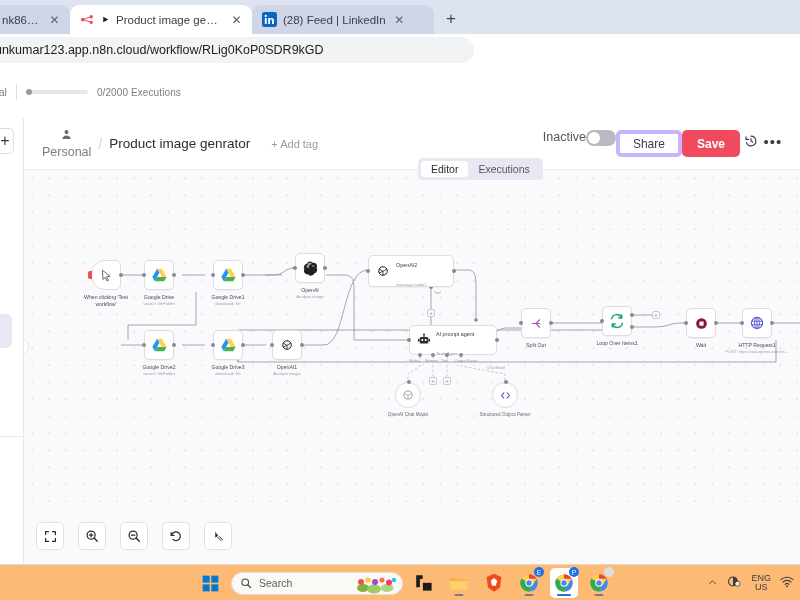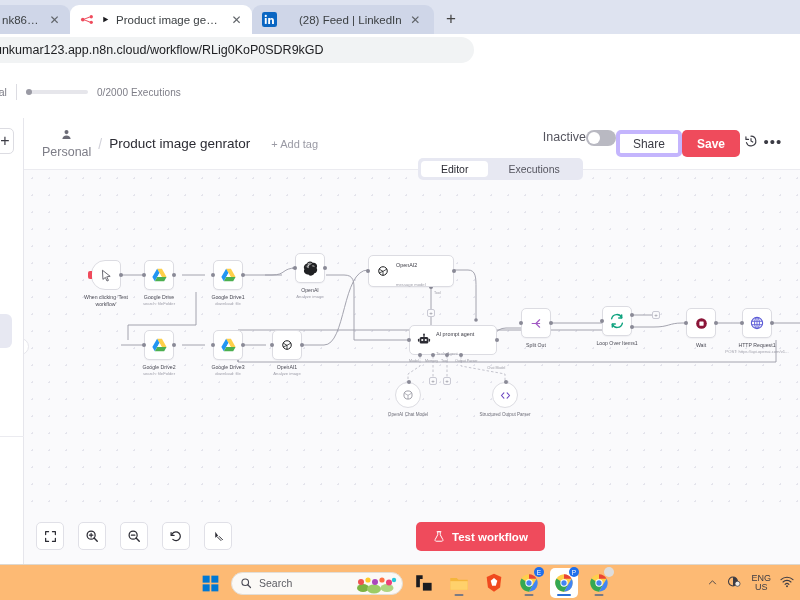--- a/index.html
+++ b/index.html
@@ -28,21 +28,21 @@
   .tab-close {
     width:15px; height:15px; border-radius:50%;
     display:flex; align-items:center; justify-content:center;
     font-size:12px; color:#5f6368; line-height:1; flex:none;
   }
   .tab1 { width:78px; margin-left:-8px; }
   .tab1 .tab-title { max-width:46px; }
   .tab2 { width:182px; }
   .tab2 .tab-title { max-width:124px; }
   .tab3 { width:182px; }
-  .tab3 .tab-title { max-width:124px;margin-left:16px; }
+  .tab3 .tab-title { max-width:124px; }
 
   .favicon { width:15px; height:15px; flex:none; display:block; }
   .newtab {
     width:26px; height:26px; margin-left:4px; margin-bottom:2px;
     display:flex; align-items:center; justify-content:center;
     font-size:17px; color:#444; font-weight:300;
   }
 
   .omnibar {
     position:absolute; left:0; top:34px; width:800px; height:32px;
@@ -127,21 +127,21 @@
   }
   .dots { font-size:15px; letter-spacing:1px; color:#3b3b44; line-height:1; }
 
   
   .seg {
     position:absolute; left:418px; top:158px; height:22px;
     background:#e7e8f2; border-radius:5px; display:flex; align-items:center;
     padding:3px; gap:0; z-index:5;
   }
   .seg-item {
-    height:16px; padding:0 20px; border-radius:4px;
+    height:16px; padding:0 10px; border-radius:4px;
     font-size:10.5px; color:#55555f; display:flex; align-items:center;
   }
   .seg-item.sel { background:#ffffff; color:#2b2b33; }
 
   
   .canvas {
     position:absolute; left:24px; top:170px; width:776px; height:338px;
     background:#fafafc; overflow:hidden;
   }
   .canvas-dots {
@@ -690,27 +690,20 @@
       <path d="M2.4 4v3.4h3.4" stroke="#2b2b33" stroke-width="1.4" fill="none" stroke-linecap="round" stroke-linejoin="round"></path>
     </svg>
   </span>
   <span class="tool-btn">
     <svg width="13" height="13" viewBox="0 0 16 16">
       <path d="M4 2 L4 9.5 L7.5 7 Z" fill="#2b2b33"></path>
       <path d="M7 9 L11 13 M9 8 L13 12" stroke="#2b2b33" stroke-width="1.2" stroke-linecap="round"></path>
     </svg>
   </span>
 
-  <span class="btn-test">
-    <svg width="12" height="13" viewBox="0 0 16 16">
-      <path d="M6.3 1.6v4.1L2.9 12a1.5 1.5 0 0 0 1.3 2.3h7.6A1.5 1.5 0 0 0 13.1 12L9.7 5.7V1.6z" fill="none" stroke="#fff" stroke-width="1.3" stroke-linejoin="round"></path>
-      <path d="M5.4 1.6h5.2" stroke="#fff" stroke-width="1.3" stroke-linecap="round"></path>
-    </svg>
-    <span>Test workflow</span>
-  </span>
 </div>
 
 <div class="taskbar">
   <div class="tb-center">
 
     <span class="tb-item">
       <svg class="winlogo" viewBox="0 0 16 16">
         <rect x="0.6" y="0.6" width="6.6" height="6.6" fill="#0078d4"></rect>
         <rect x="8.8" y="0.6" width="6.6" height="6.6" fill="#0078d4"></rect>
         <rect x="0.6" y="8.8" width="6.6" height="6.6" fill="#0078d4"></rect>

